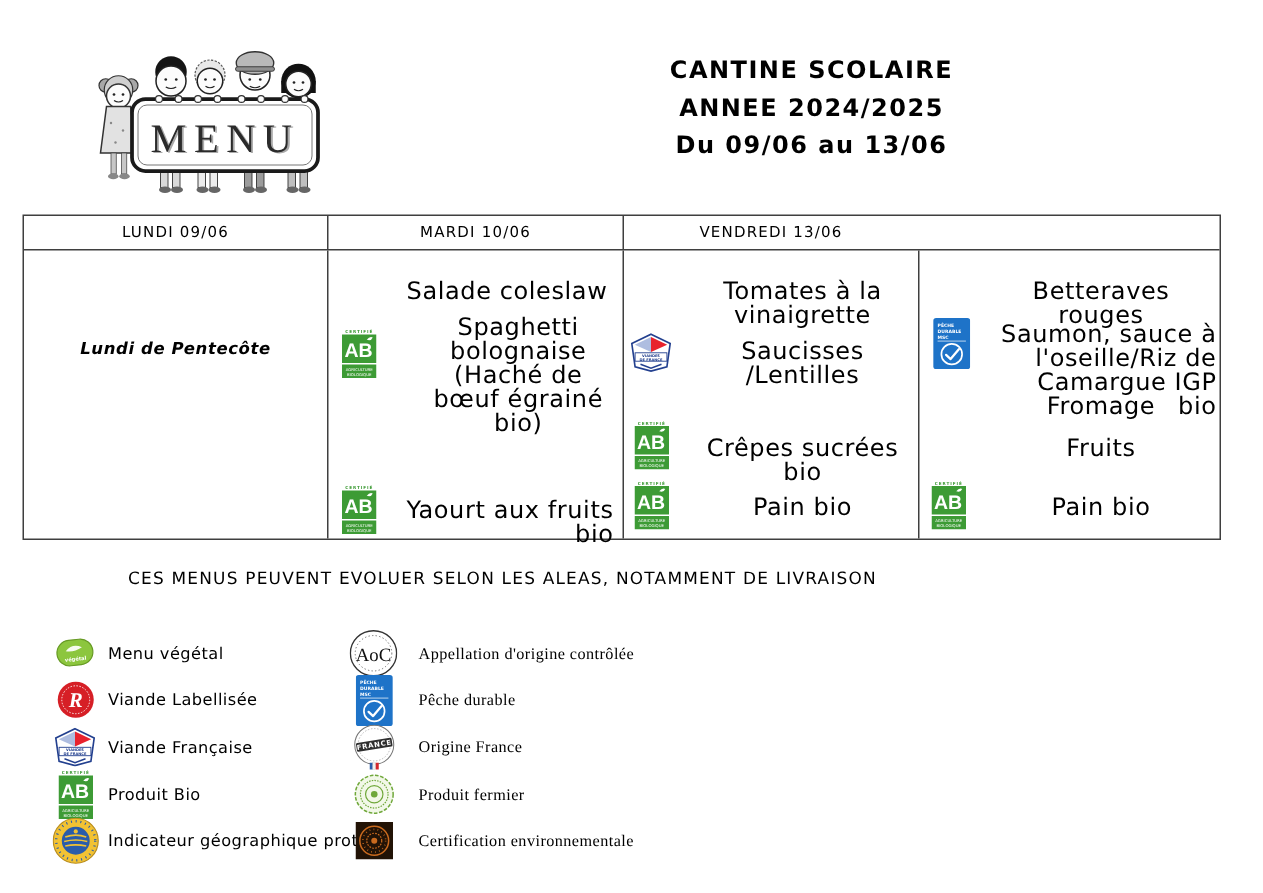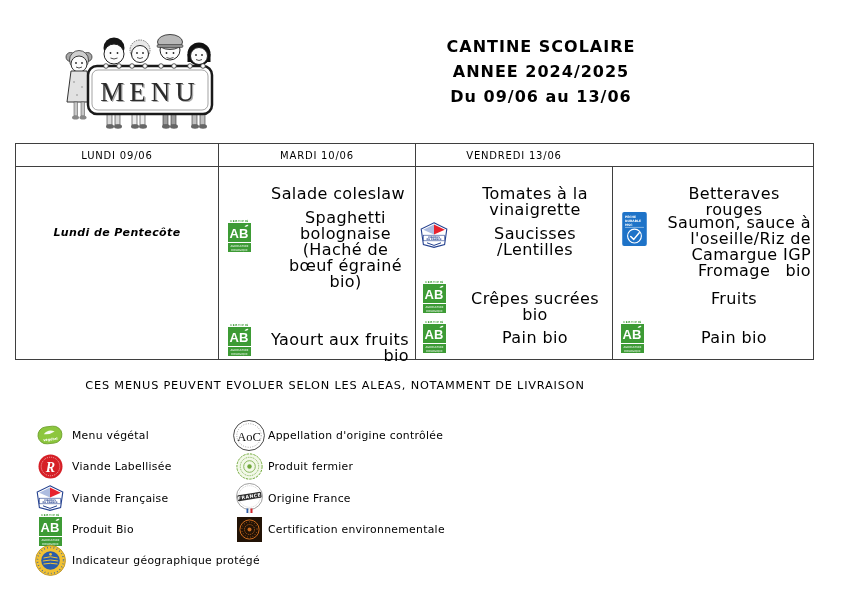--- a/index.html
+++ b/index.html
@@ -32,21 +32,21 @@
   
   .notice{position:absolute;top:379px;left:0;width:670px;text-align:center;font-size:11.3px;letter-spacing:0.8px;}
   
   .legend-col{position:absolute;top:420px;}
   .legend-col.left{left:33px;width:230px;}
   .legend-col.right{left:231px;width:270px;}
   .legend-row{display:flex;align-items:center;height:31.3px;}
   .legend-icon-box{flex:0 0 34px;width:34px;display:flex;justify-content:center;align-items:center;}
   .legend-col.right .legend-icon-box{flex-basis:36px;width:36px;}
   .legend-label{margin-left:5px;font-size:10.8px;white-space:nowrap;letter-spacing:0.3px;}
-  .legend-col.right .legend-label{margin-left:1px;}
+  .legend-col.right .legend-label{margin-left:12px;font-family:Liberation Serif, serif;}
   
   .icon-menu-vegetal{width:28px;height:23px;}
   .icon-label-rouge{width:25px;height:25px;}
   .icon-viande-francaise{width:28px;height:26px;}
   .icon-ab{width:23px;height:33px;}
   .icon-igp{width:31px;height:31px;}
   .icon-aoc{width:32px;height:31px;}
   .icon-peche-durable{width:25px;height:34px;}
   .icon-produit-fermier{width:27px;height:27px;}
   .icon-origine-france{width:29px;height:31px;}
@@ -352,40 +352,50 @@
           <span class="icon icon-aoc">
             <svg>
               <use href="#sym-aoc"></use>
             </svg>
           </span>
         </span>
         <span class="legend-label">Appellation d'origine contrôlée</span>
       </div>
       <div class="legend-row">
         <span class="legend-icon-box">
+          <span class="icon icon-peche-durable">
+            <svg>
+              <use href="#sym-peche-durable"></use>
+            </svg>
+          </span>
+        </span>
+        <span class="legend-label">Pêche durable</span>
+      </div>
+      <div class="legend-row">
+        <span class="legend-icon-box">
+          <span class="icon icon-origine-france">
+            <svg>
+              <use href="#sym-origine-france"></use>
+            </svg>
+          </span>
+        </span>
+        <span class="legend-label">Origine France</span>
+      </div>
+      <div class="legend-row">
+        <span class="legend-icon-box">
           <span class="icon icon-produit-fermier">
             <svg>
               <use href="#sym-produit-fermier"></use>
             </svg>
           </span>
         </span>
         <span class="legend-label">Produit fermier</span>
       </div>
       <div class="legend-row">
         <span class="legend-icon-box">
-          <span class="icon icon-origine-france">
-            <svg>
-              <use href="#sym-origine-france"></use>
-            </svg>
-          </span>
-        </span>
-        <span class="legend-label">Origine France</span>
-      </div>
-      <div class="legend-row">
-        <span class="legend-icon-box">
           <span class="icon icon-certification-environnementale">
             <svg>
               <use href="#sym-certification-environnementale"></use>
             </svg>
           </span>
         </span>
         <span class="legend-label">Certification environnementale</span>
       </div>
     </div>
 

